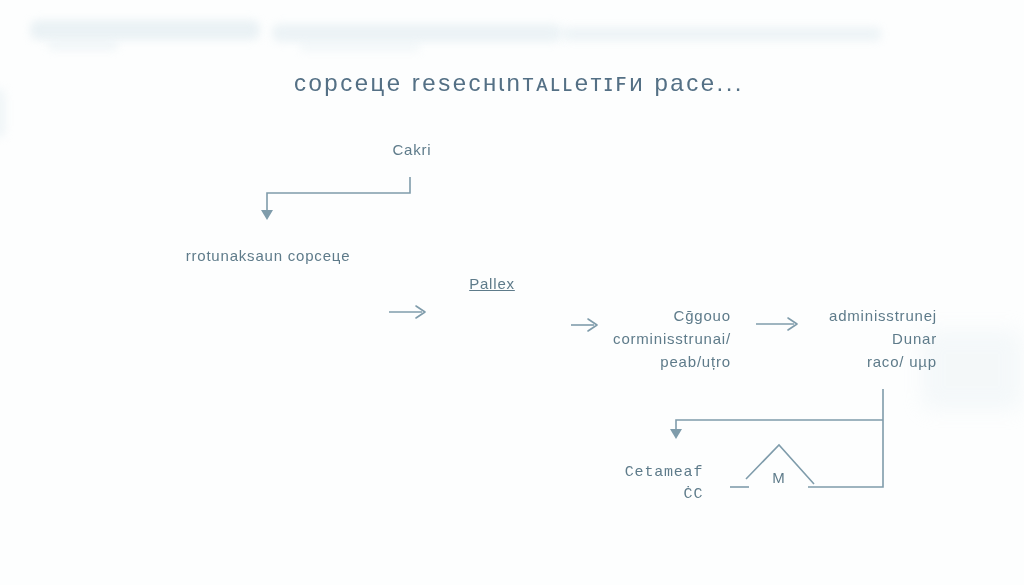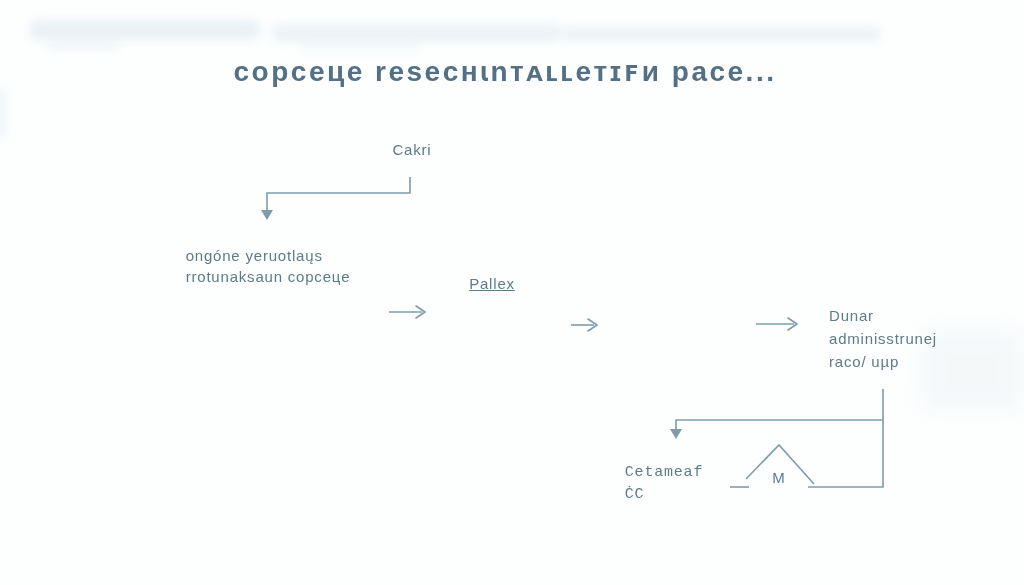--- a/index.html
+++ b/index.html
@@ -15,28 +15,28 @@
   .smudge{position:absolute;background:var(--color-smudge,#dbe8ee);filter:blur(4px);border-radius:8px;}
   .s1{left:30px;top:20px;width:230px;height:20px;opacity:.55;}
   .s2{left:272px;top:24px;width:290px;height:18px;opacity:.5;}
   .s3{left:562px;top:27px;width:320px;height:14px;opacity:.45;}
   .s4{left:48px;top:42px;width:70px;height:8px;opacity:.4;}
   .s5{left:300px;top:44px;width:120px;height:7px;opacity:.35;}
   .s6{left:922px;top:330px;width:100px;height:80px;opacity:.25;filter:blur(10px);}
   .s7{left:-10px;top:88px;width:16px;height:50px;opacity:.35;}
 
   .title{
-    position:absolute;left:0;top:55px;width:1010px;margin:0;
-    text-align:center;font-weight:700;
-    font-size:28px;letter-spacing:2.5px;
+    position:absolute;left:0;top:55px;width:1010px;margin:14px;
+    text-align:center;font-weight:400;
+    font-size:24px;letter-spacing:2.5px;
     color:var(--color-title_text,#547085);
   }
   .label,.block{
     position:absolute;transform:translateX(-50%);
-    text-align:left;white-space:nowrap;
+    text-align:right;white-space:nowrap;
     font-size:15px;letter-spacing:.8px;
     color:var(--color-body_text,#5e7b8a);
   }
   .block .line{line-height:21px;}
   .block.wide .line{line-height:23px;}
   .cakri{left:412px;top:141px;}
   .left-block{left:268px;top:245px;}
   .pallex-block{left:492px;top:273px;text-decoration:underline;}
   .cggouo-block{left:672px;top:304px;}
   .dunar-block{left:883px;top:304px;}
@@ -85,32 +85,36 @@
 
     <path class="conn" d="M730 487 L749 487"></path>
     <path class="conn" d="M746 479 L779 445 L814 484"></path>
   </svg>
 
   <div class="label cakri">
     <span>Cakri</span>
   </div>
 
   <div class="block left-block">
-    <div class="line">ongóne yeruotlaųs</div>
     <div class="line">rrotunaksaun copceцe</div>
   </div>
 
   <div class="block pallex-block">
     <div class="line">Pallex</div>
   </div>
 
+  <div class="block wide cggouo-block">
+    <div class="line">Cḡgouo</div>
+    <div class="line">corminisstrunai/</div>
+    <div class="line">peab/uțro</div>
+  </div>
 
   <div class="block wide dunar-block">
+    <div class="line">adminisstrunej</div>
     <div class="line">Dunar</div>
-    <div class="line">adminisstrunej</div>
     <div class="line">raco/ uµp</div>
   </div>
 
   <div class="block cetameaf-block">
     <div class="line">Cetameaf</div>
     <div class="line">ĊC</div>
   </div>
 
   <div class="label m-label">
     <span>M</span>

